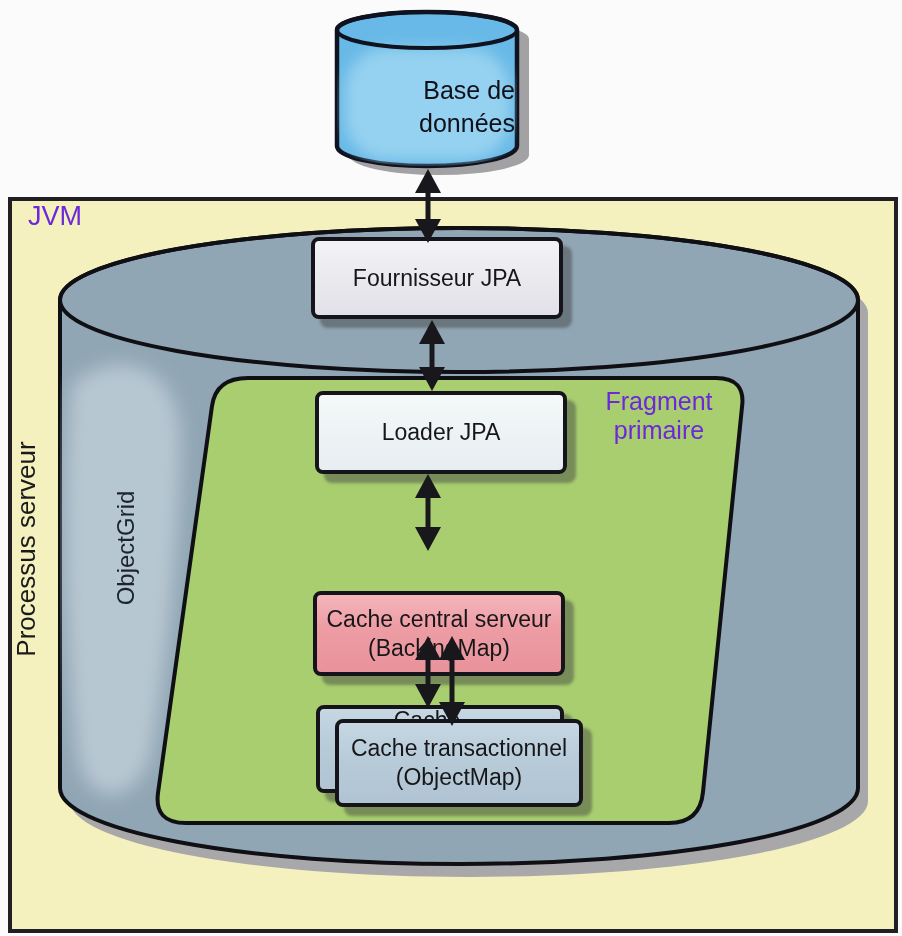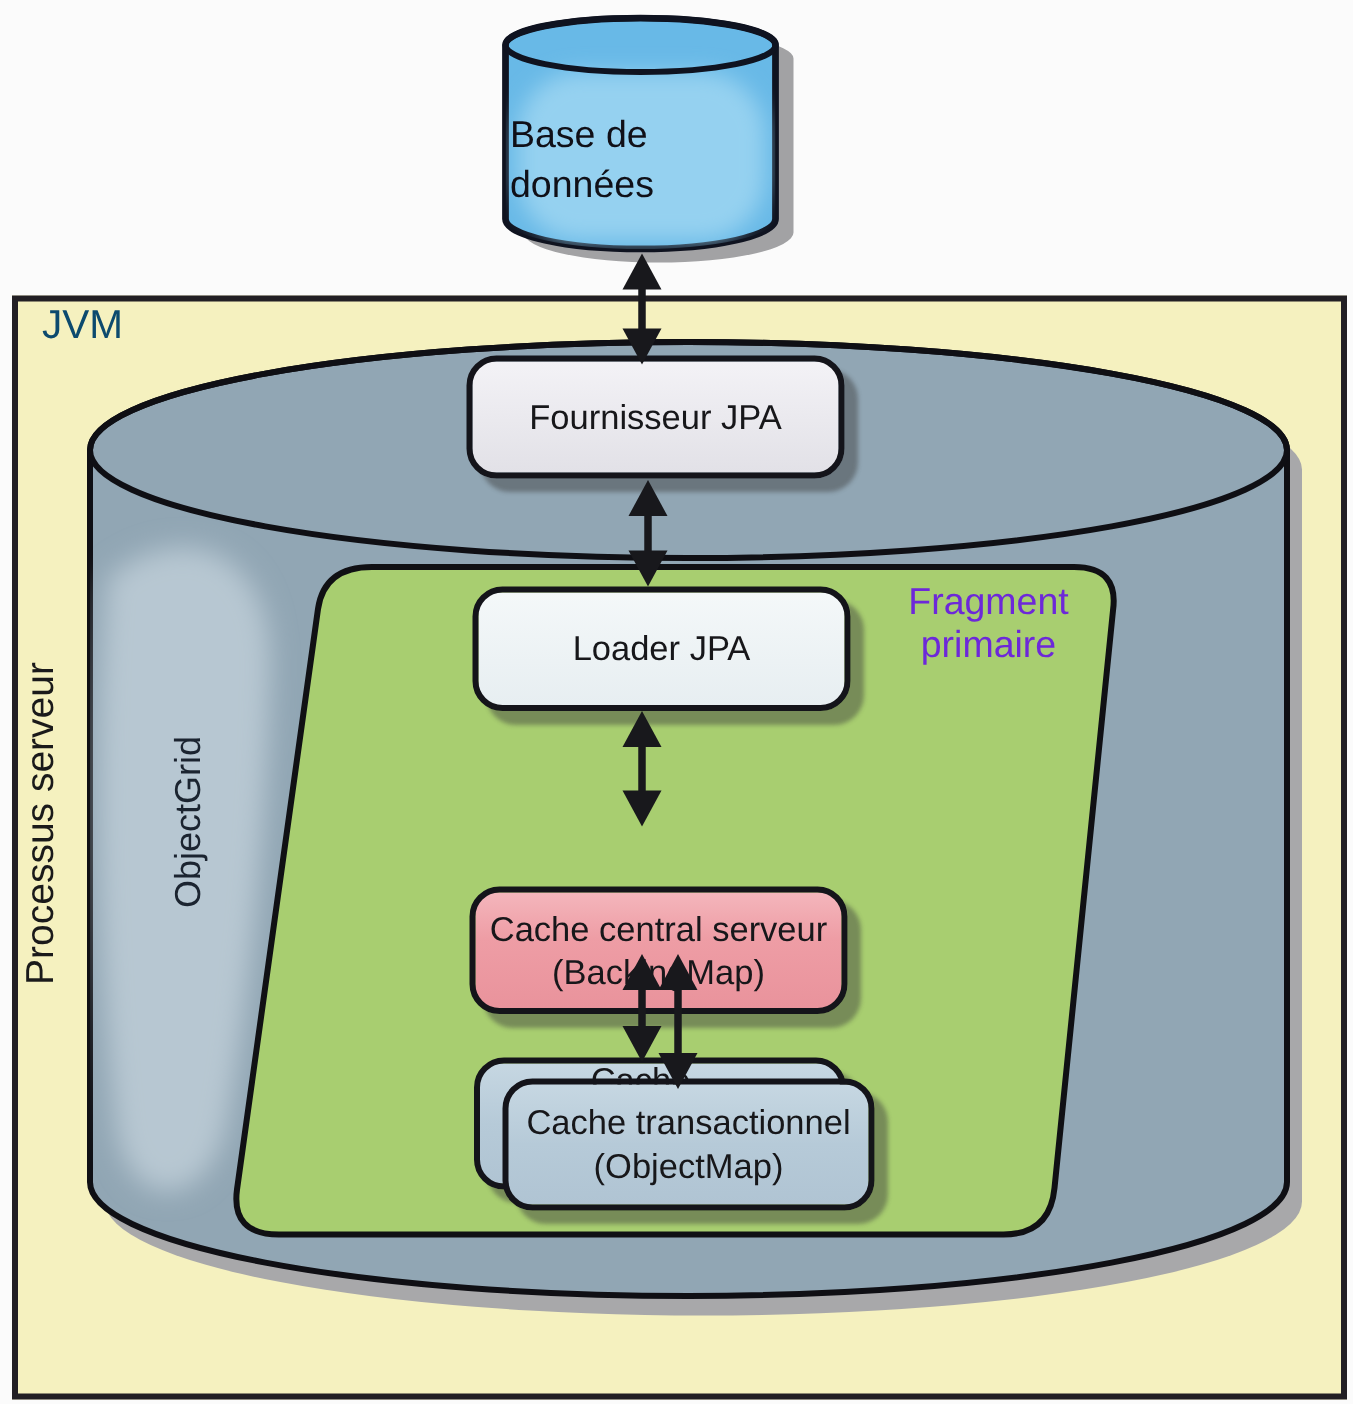--- a/index.html
+++ b/index.html
@@ -8,40 +8,40 @@
     background:#fbfbfb;
     font-family:"Liberation Sans", sans-serif;
     color:#17171a;
   }
   .layer{position:absolute;left:0;top:0;width:902px;height:936px;pointer-events:none;}
   .jvm-box{
     position:absolute;left:8px;top:197px;width:890px;height:736px;
     box-sizing:border-box;border:4px solid #221f24;background:#f5f1bf;
   }
   .lbl{position:absolute;white-space:pre-line;}
-  .jvm-label{left:28px;top:201px;font-size:27px;color:#0c4a6e;}
+  .jvm-label{left:28px;top:201px;font-size:27px;color:#6d28d9;}
   .processus-label{
     left:-124px;top:534px;width:300px;height:30px;text-align:center;
     font-size:26px;color:#1a1a1a;transform:rotate(-90deg);
   }
   .objectgrid-label{
     left:16px;top:534px;width:220px;height:28px;text-align:center;
     font-size:24px;color:#1b2430;transform:rotate(-90deg);
   }
   .fragment-label{
     left:574px;top:387px;width:170px;text-align:center;
     font-size:25px;line-height:1.15;color:#6d28d9;
   }
   .db-label{
-    left:340px;top:74px;width:175px;text-align:left;
+    left:340px;top:74px;width:175px;text-align:right;
     font-size:25px;line-height:1.3;color:#101018;
   }
   .node{
     position:absolute;box-sizing:border-box;border:4px solid #14141a;
-    border-radius:20px;display:flex;align-items:center;justify-content:center;
+    border-radius:8px;display:flex;align-items:center;justify-content:center;
     text-align:center;font-size:23px;line-height:1.25;white-space:pre-line;
     box-shadow:9px 9px 3px rgba(60,60,60,0.45);
   }
   .node-fournisseur{left:311px;top:237px;width:252px;height:82px;
     background:linear-gradient(180deg,#f3f2f6,#e2e1e7);}
   .node-loader{left:315px;top:391px;width:252px;height:83px;
     background:linear-gradient(180deg,#f4f8f9,#e7eef1);text-align:center;}
   .node-cache-central{left:313px;top:551px;width:252px;height:85px;
     background:linear-gradient(180deg,#f4b6bc 0%,#ee9da5 40%,#e9939c 100%);margin-top:40px;}
   .node-trans{background:linear-gradient(180deg,#c6d7e2 0%,#b6cad8 50%,#b0c4d3 100%);}

